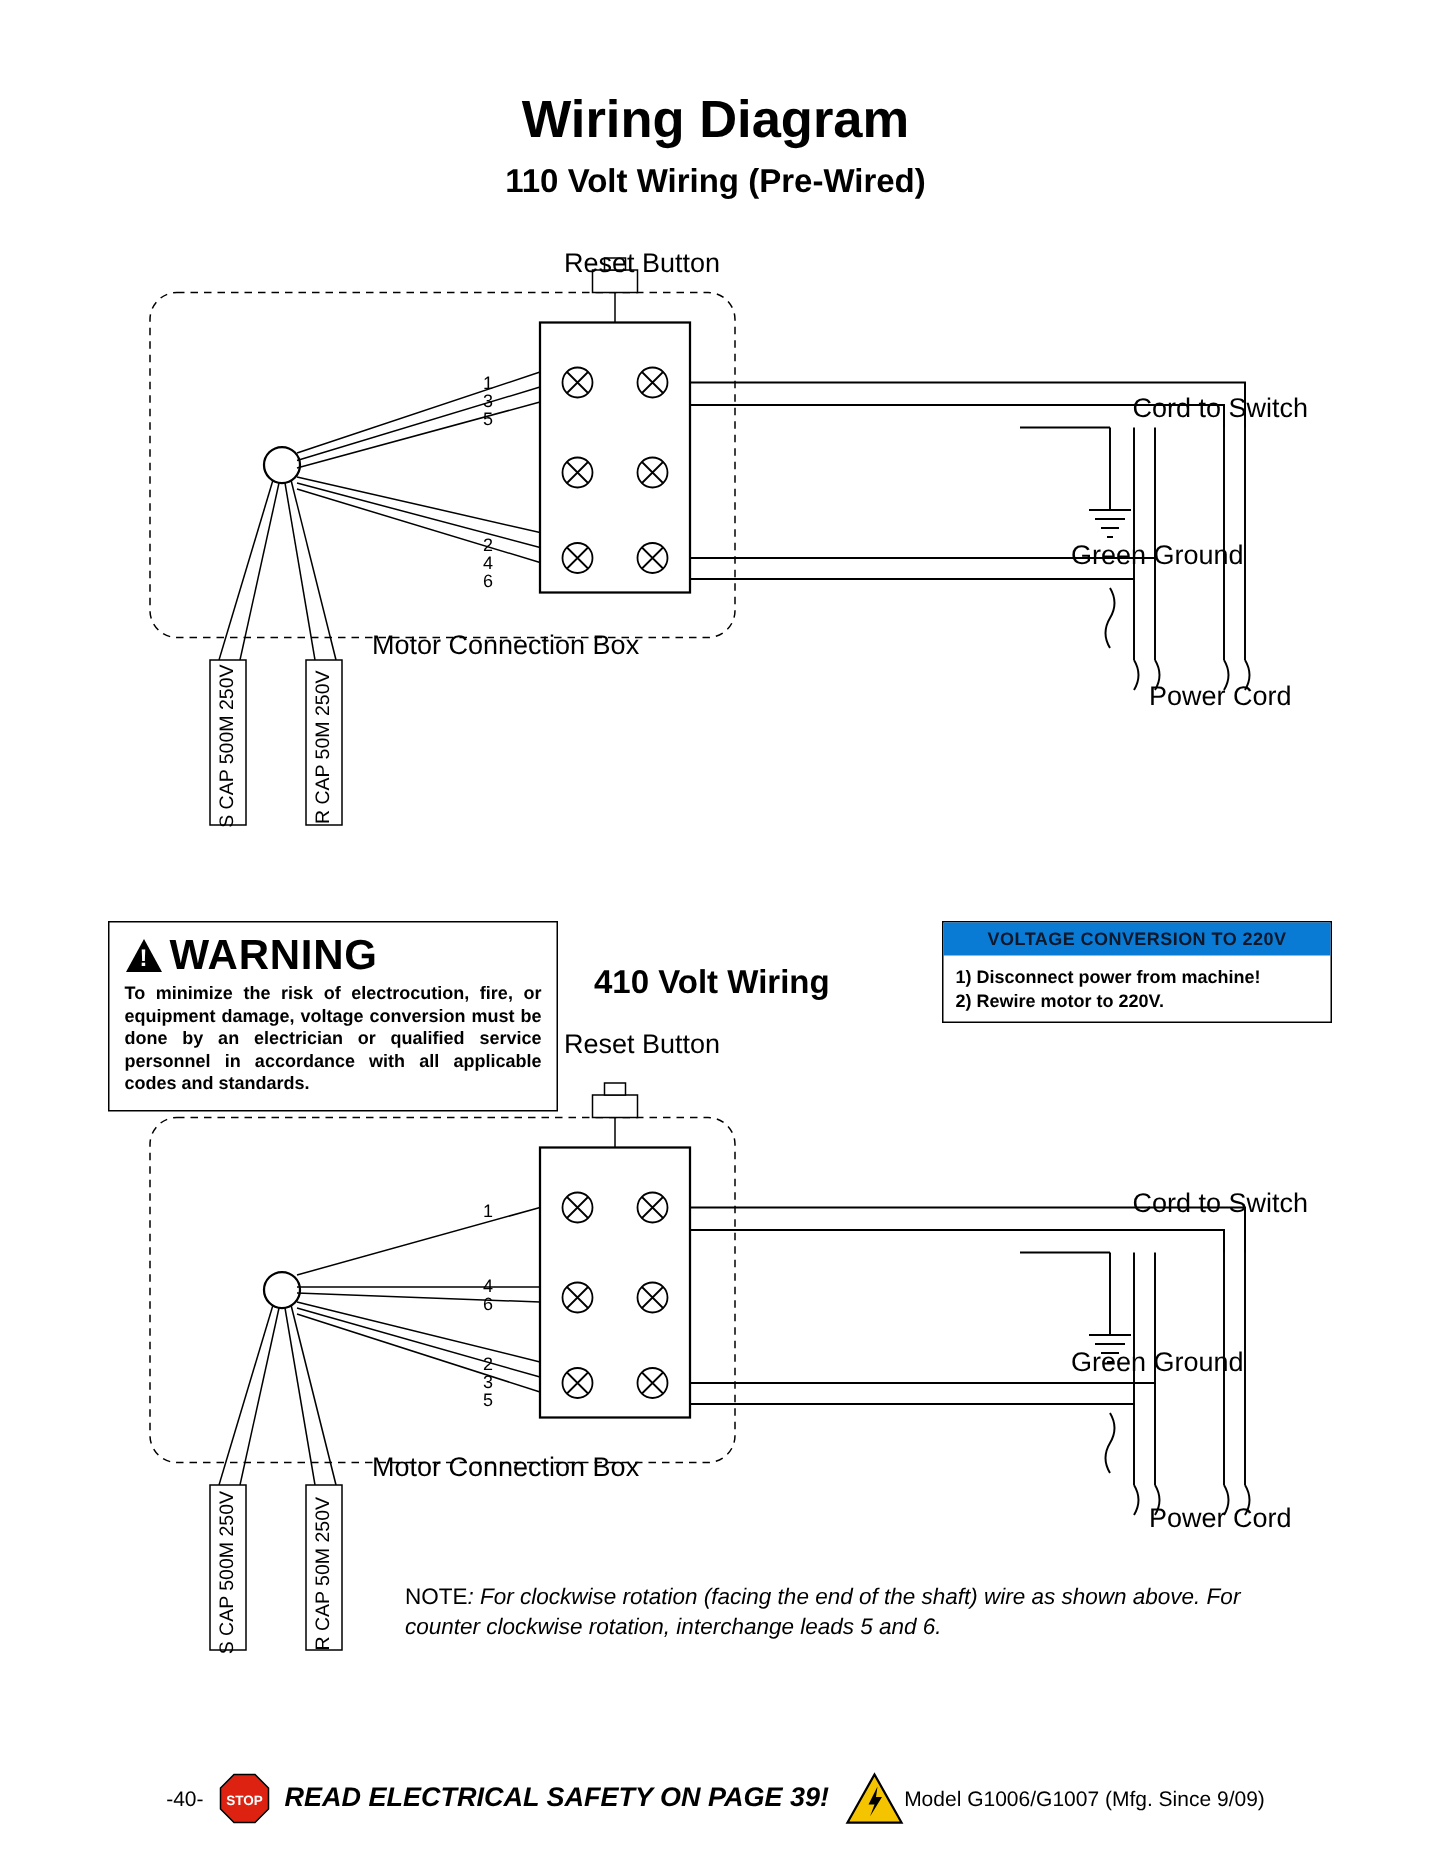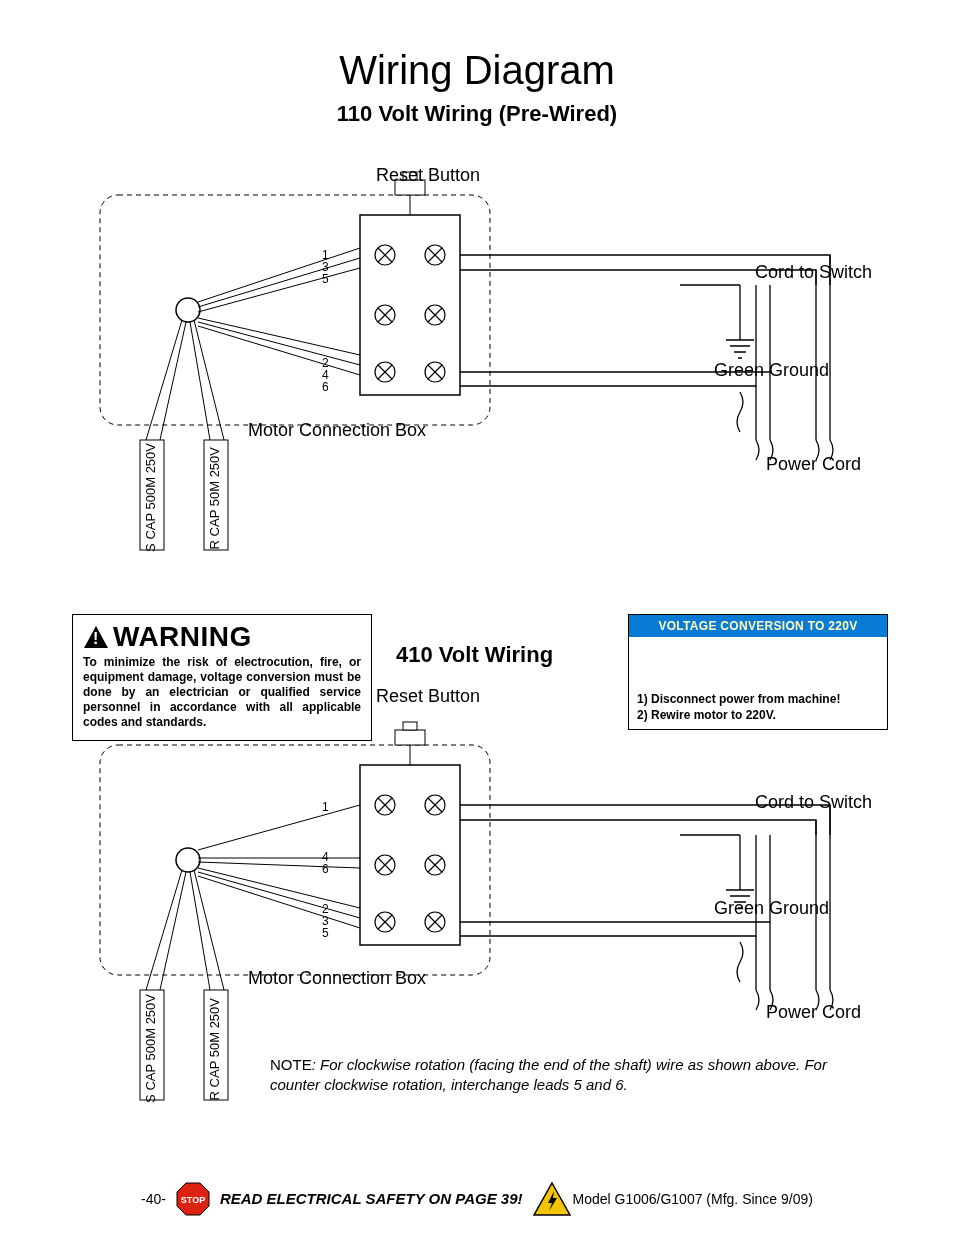--- a/index.html
+++ b/index.html
@@ -6,24 +6,24 @@
   body {
     font-family: Arial, Helvetica, sans-serif;
     width: 954px;
     height: 1235px;
     position: relative;
     background: #fff;
     color: #000;
   }
   .page { position: relative; width: 100%; height: 100%; padding: 40px 50px; }
   .title-main {
-    font-size: 40px;
-    font-weight: 400;
+    font-size: 35px;
+    font-weight: 700;
     text-align: center;
-    margin-top: 8px;
+    margin-top: 20px;
   }
   .title-sub {
     font-size: 22px;
     font-weight: 700;
     text-align: center;
     margin-top: 8px;
   }
   .label { font-size: 18px; position: absolute; }
   .tiny { font-size: 12px; }
   .vertical {
@@ -63,33 +63,32 @@
   }
   .voltconv {
     position: absolute;
     left: 628px;
     top: 614px;
     width: 260px;
     border: 1px solid #000;
   }
   .voltconv-head {
     background: #0a7bd4;
-    color: #fef9c3;
+    color: #0f172a;
     font-weight: 800;
     font-size: 12px;
     text-align: center;
     padding: 4px 2px;
     letter-spacing: 0.3px;
   }
   .voltconv-body {
     font-size: 12px;
     font-weight: 700;
     padding: 6px 8px;
     line-height: 1.35;
-    margin-top: 48px;
   }
   .note {
     position: absolute;
     left: 270px;
     top: 1055px;
     width: 610px;
     font-size: 15px;
     font-style: italic;
     line-height: 1.3;
   }
@@ -104,21 +103,21 @@
     justify-content: center;
     padding: 0 60px;
     font-size: 14px;
   }
   .footer-left { display: flex; align-items: center; gap: 10px; }
   .footer-safety {
     font-weight: 800;
     font-style: italic;
     text-align: center;
     line-height: 1.2;
-    font-size: 15px;
+    font-size: 18px;
   }
   .stop-octagon {
     width: 34px; height: 34px;
     display: flex; align-items: center; justify-content: center;
   }
   .shock-tri { width: 40px; height: 36px; }
   .svg-layer { position: absolute; left: 0; top: 0; }
 </style>
 </head>
 <body>

